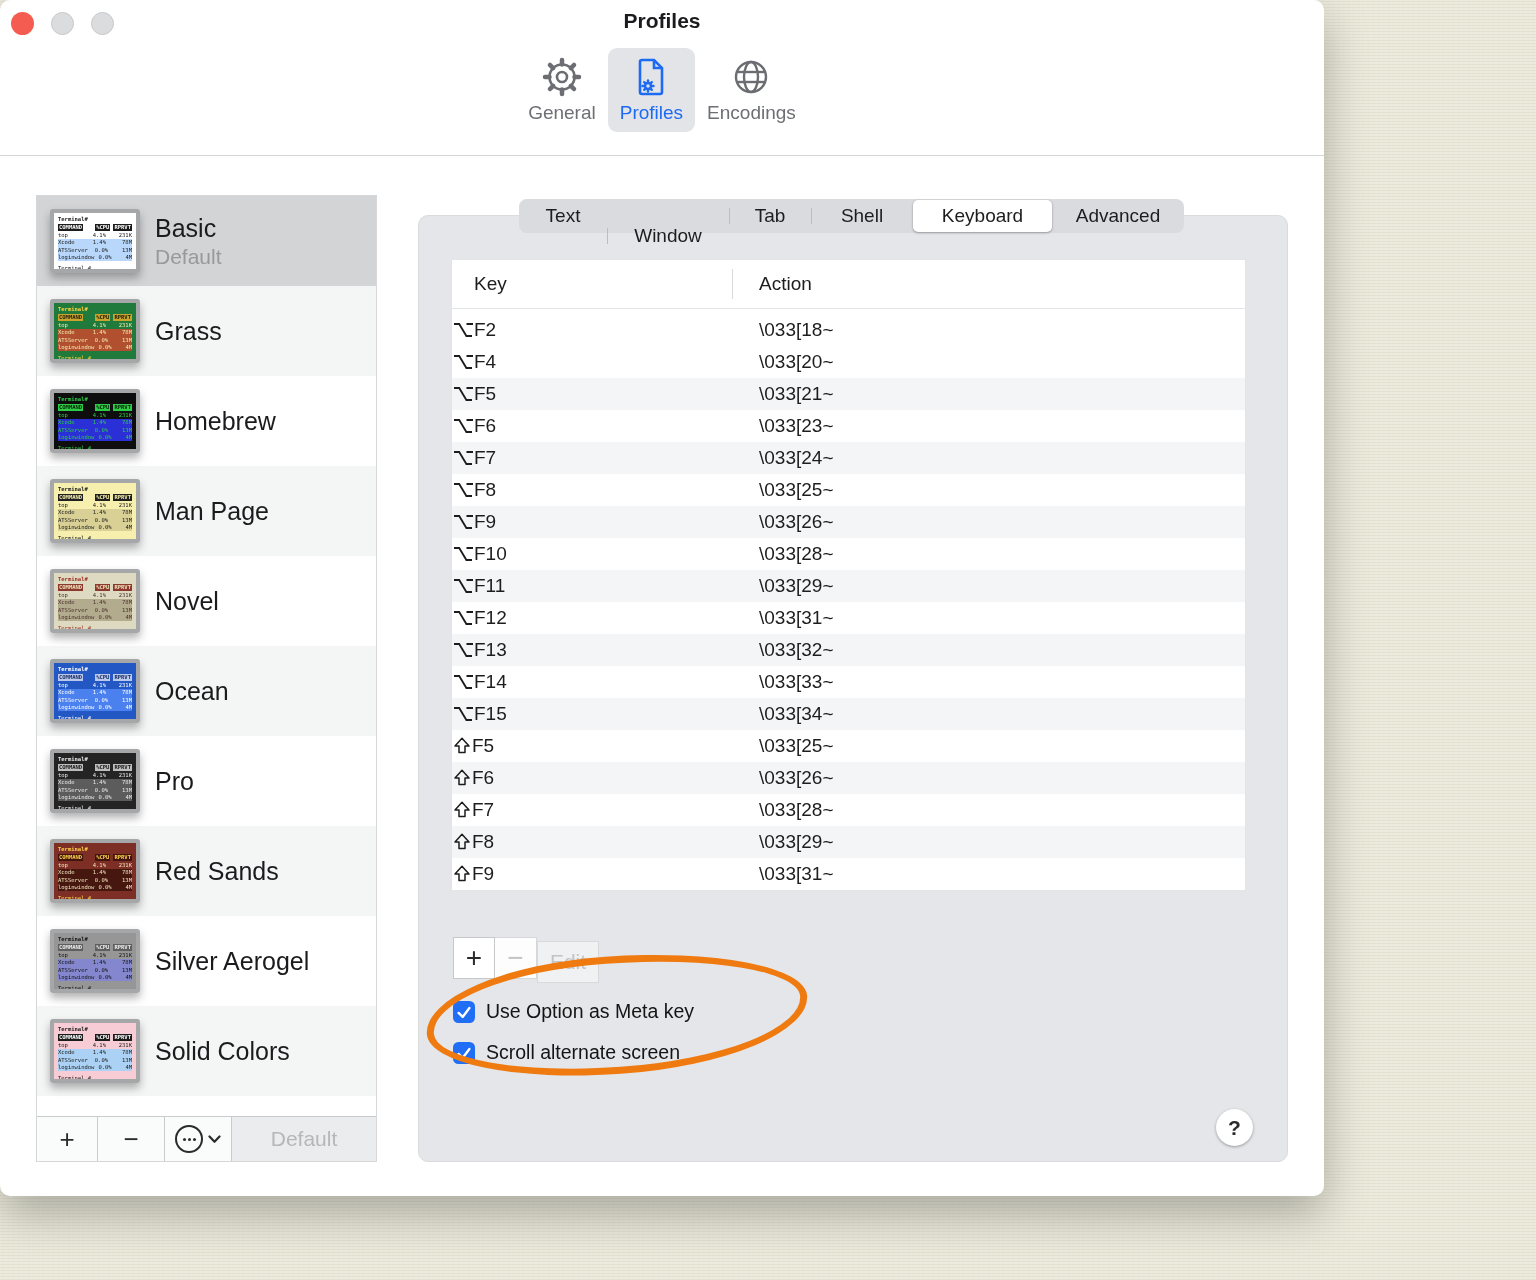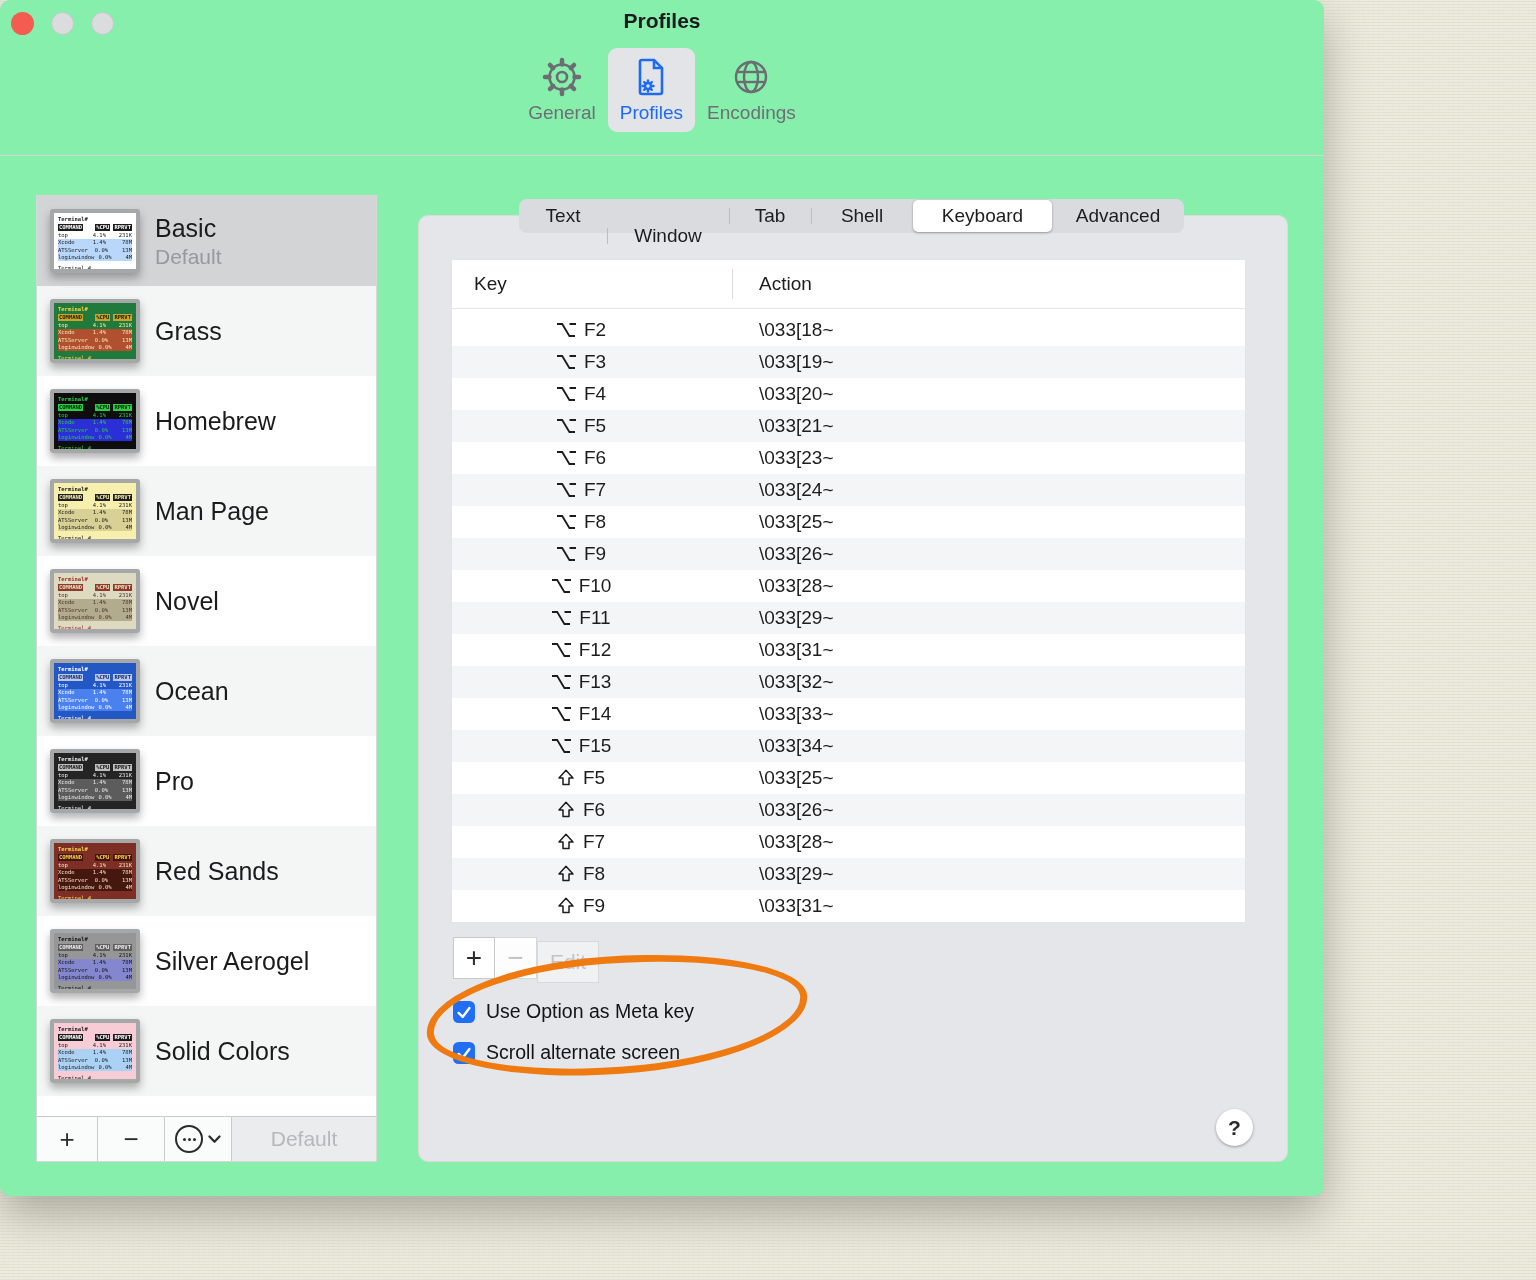--- a/index.html
+++ b/index.html
@@ -6,21 +6,21 @@
   body{
     width:1536px;height:1280px;overflow:hidden;position:relative;
     font-family:"Liberation Sans","DejaVu Sans",sans-serif;
     background-color:#ebeadb;
     background-image:
       repeating-linear-gradient(0deg, rgba(150,148,118,.10) 0 1px, rgba(0,0,0,0) 1px 3px),
       repeating-linear-gradient(90deg, rgba(255,255,255,.06) 0 2px, rgba(0,0,0,0) 2px 5px);
   }
   .window{
     position:absolute;left:0;top:0;width:1324px;height:1196px;
-    background:#86efac;border-radius:10px;
+    background:#ffffff;border-radius:10px;
     box-shadow:0 18px 45px rgba(0,0,0,.28);
   }
   
   .titlebar{position:absolute;left:0;top:0;width:100%;height:155px;border-bottom:1px solid #d3d5d7;border-radius:10px 10px 0 0;}
   .lights{position:absolute;top:12px;left:11px;display:flex;gap:17px;}
   .light{width:23px;height:23px;border-radius:50%;box-sizing:border-box;}
   .light.red{background:#f45c51;}
   .light.dim{background:#dadcde;border:1px solid #c6c8ca;}
   .wtitle{position:absolute;top:9px;left:0;width:100%;text-align:center;font-size:21px;font-weight:700;color:#1b1b1d;}
   .toolbar{position:absolute;top:48px;left:0;width:100%;display:flex;justify-content:center;align-items:flex-end;}
@@ -67,21 +67,21 @@
   .tab.selected{background:#fff;border-radius:5px;box-shadow:0 1px 2.5px rgba(0,0,0,.30),0 0 1px rgba(0,0,0,.18);}
   .tab.selected::before,.tab.selected + .tab::before{display:none;}
   .table{position:absolute;left:32px;top:43px;width:795px;background:#fff;border:1px solid #e3e4e6;box-sizing:border-box;}
   .thead{height:48px;position:relative;display:flex;align-items:center;font-size:19px;color:#1d1d1f;border-bottom:1px solid #e4e5e7;}
   .th-key{padding-left:22px;}
   .th-action{position:absolute;left:307px;}
   .colsep{position:absolute;left:280px;top:9px;height:30px;width:1px;background:#d8dadc;}
   .tbody{padding-top:5px;background:#fff;}
   .krow{display:flex;height:32px;align-items:center;font-size:19px;color:#1d1d1f;}
   .krow.stripe{background:#f4f5f6;}
-  .k-key{width:280px;display:flex;justify-content:center;align-items:center;padding-right:23px;box-sizing:border-box;gap:7px;}
+  .k-key{width:280px;display:flex;justify-content:flex-start;align-items:center;padding-right:23px;box-sizing:border-box;}
   .k-action{padding-left:27px;}
   .mi{display:none;line-height:0;}
   .krow.option .opt{display:inline-block;}
   .krow.shift .shf{display:inline-block;}
   .tblbtns{position:absolute;left:34px;top:721px;display:flex;align-items:flex-start;}
   .btn-plus{width:42px;height:42px;background:#fff;border:1px solid #c6c8ca;font-size:28px;color:#2b2b2b;display:flex;align-items:center;justify-content:center;box-sizing:border-box;}
   .btn-minus{width:42px;height:42px;background:#fdfdfe;border:1px solid #d6d7d9;border-left:none;font-size:28px;color:#c3c4c6;display:flex;align-items:center;justify-content:center;box-sizing:border-box;}
   .btn-edit{width:62px;height:42px;margin-top:4px;background:#f0f1f3;border:1px solid #d8d9db;color:#c2c3c5;font-size:21px;display:flex;align-items:center;justify-content:center;box-sizing:border-box;}
   .chk{position:absolute;left:34px;display:flex;align-items:center;gap:11px;font-size:19.5px;color:#141416;}
   .chk.first{top:784px;}
@@ -594,32 +594,20 @@
         <svg width="22" height="20" viewBox="0 0 22 20">
                   <path d="M2 4 h5.2 l7.2 12 h5.6 M14.5 4 h6.5" fill="none" stroke="#1c1c1e" stroke-width="1.8"></path>
                 </svg>
       </span>
 
       <span class="k-label">F2</span>
     </div>
     <div class="k-action">\033[18~</div>
   </div>
 
-  <div class="krow stripe option">
-    <div class="k-key">
-      <span class="mi opt">
-        <svg width="22" height="20" viewBox="0 0 22 20">
-                  <path d="M2 4 h5.2 l7.2 12 h5.6 M14.5 4 h6.5" fill="none" stroke="#1c1c1e" stroke-width="1.8"></path>
-                </svg>
-      </span>
-
-      <span class="k-label">F3</span>
-    </div>
-    <div class="k-action">\033[19~</div>
-  </div>
 
   <div class="krow option">
     <div class="k-key">
       <span class="mi opt">
         <svg width="22" height="20" viewBox="0 0 22 20">
                   <path d="M2 4 h5.2 l7.2 12 h5.6 M14.5 4 h6.5" fill="none" stroke="#1c1c1e" stroke-width="1.8"></path>
                 </svg>
       </span>
 
       <span class="k-label">F4</span>

